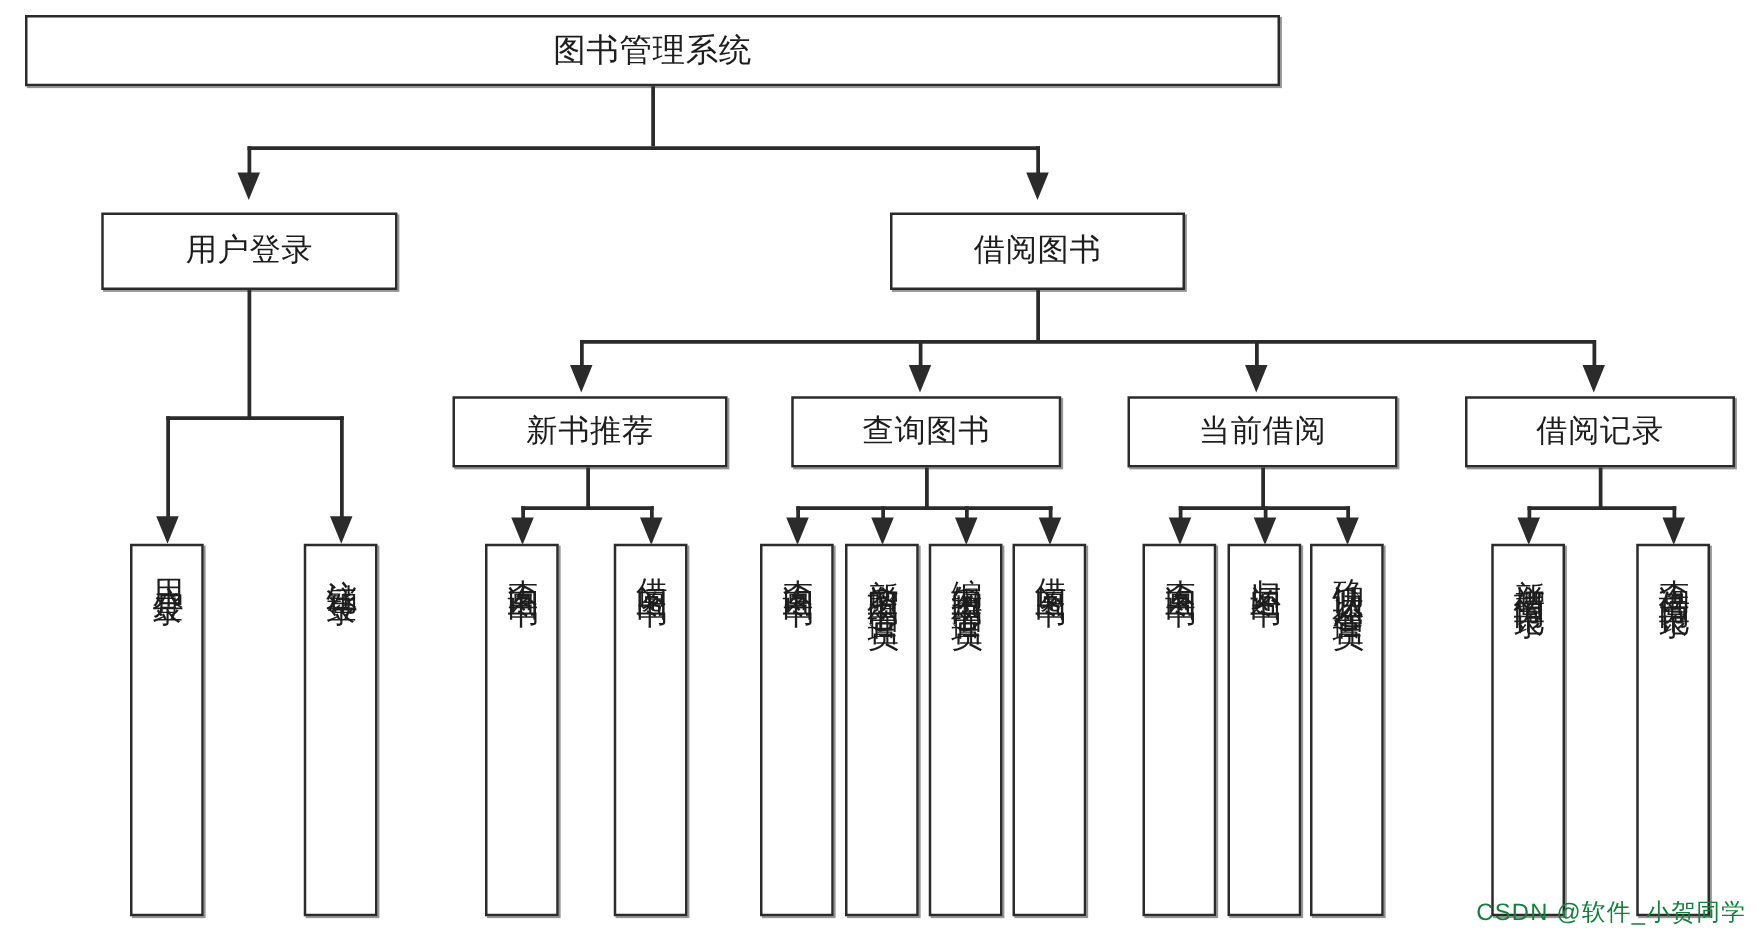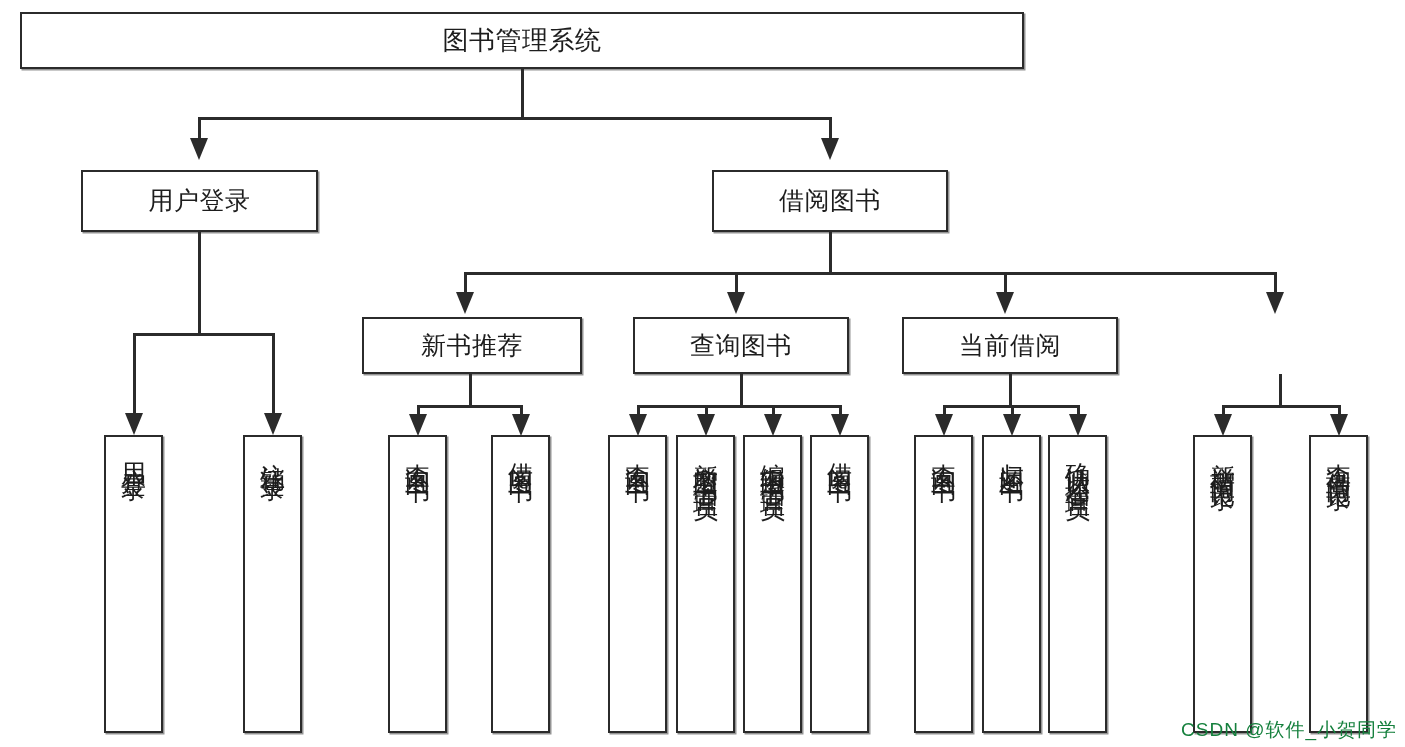--- a/index.html
+++ b/index.html
@@ -127,20 +127,23 @@
   </div>
 
   <div class="node horiz" style="left:633px; top:317px; width:216px; height:57px;">
     <span class="node-label">查询图书</span>
   </div>
 
   <div class="node horiz" style="left:902px; top:317px; width:216px; height:57px;">
     <span class="node-label">当前借阅</span>
   </div>
 
+  <div class="node horiz" style="left:1172px; top:317px; width:216px; height:57px;">
+    <span class="node-label">借阅记录</span>
+  </div>
 
   <div class="ln v" style="left:469px; top:374px; height:32px;"></div>
   <div class="ln h" style="left:417px; top:405px; width:106px;"></div>
   <div class="ln v" style="left:417px; top:405px; height:12px;"></div>
   <div class="ln v" style="left:520px; top:405px; height:12px;"></div>
   <div class="arrow" style="left:409px; top:414px;"></div>
   <div class="arrow" style="left:512px; top:414px;"></div>
 
   <div class="ln v" style="left:740px; top:374px; height:32px;"></div>
   <div class="ln h" style="left:637px; top:405px; width:205px;"></div>

